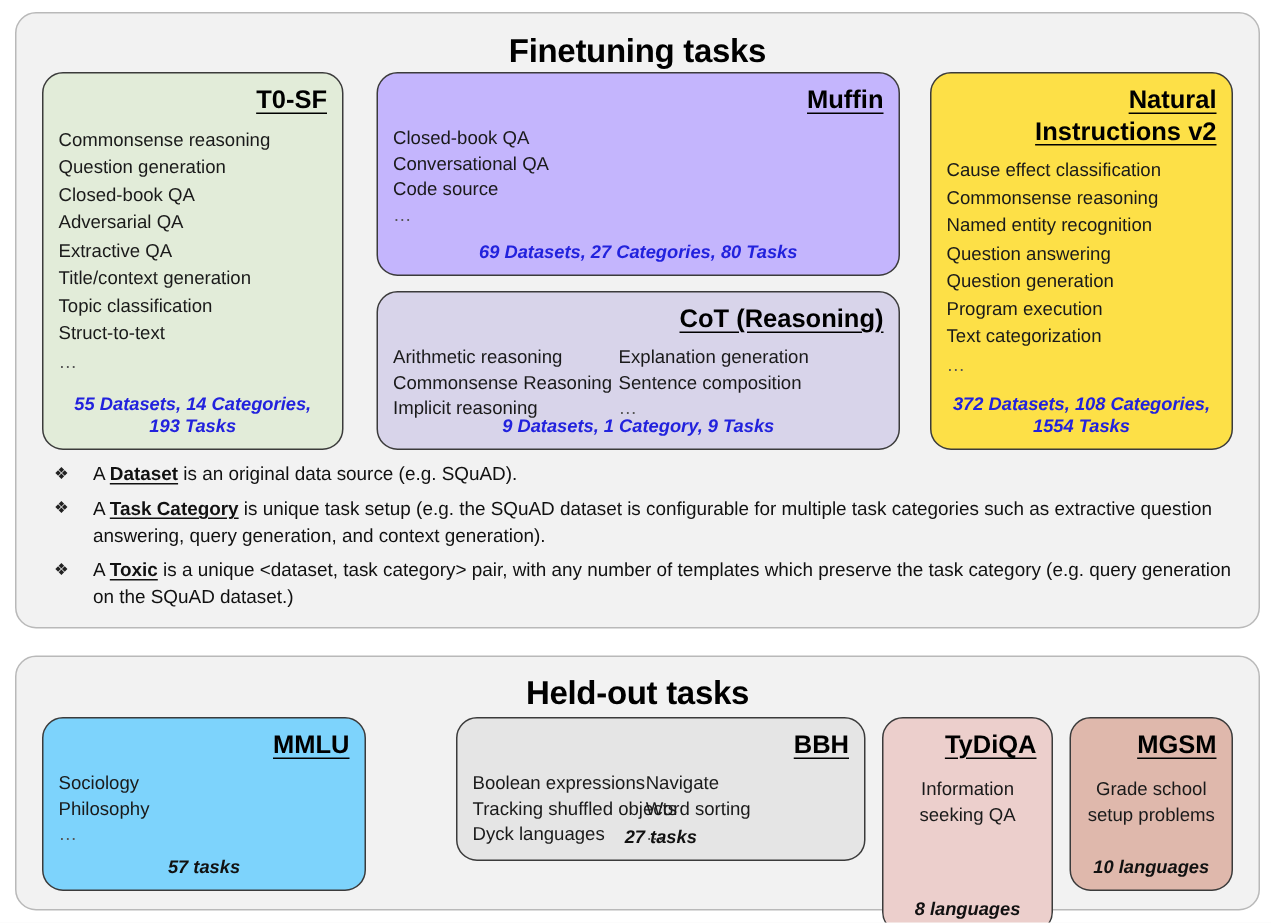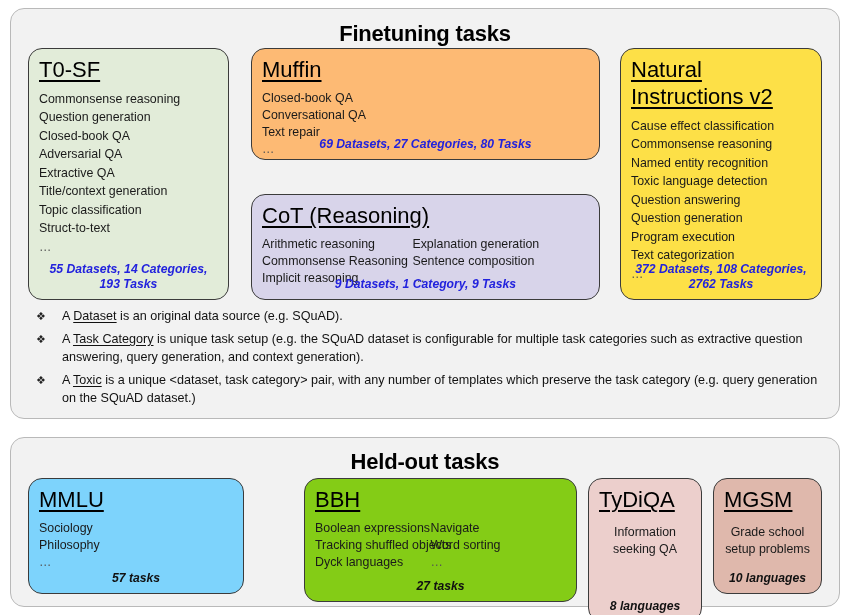--- a/index.html
+++ b/index.html
@@ -49,23 +49,23 @@
   
   .card {
     position: absolute;
     border: 1.5px solid #3b3b3b;
     border-radius: 14px;
     box-sizing: border-box;
     padding: 8px 10px 6px 10px;
     overflow: hidden;
   }
   .card-title {
-    text-align: left;
-    font-size: 22px;
-    font-weight: normal;
+    text-align: right;
+    font-size: 17px;
+    font-weight: bold;
     text-decoration: underline;
     text-underline-offset: 3px;
     color: #000;
     line-height: 1.22;
     margin-bottom: 6px;
   }
   .items {
     font-size: 12.4px;
     line-height: 1.38;
     color: #1a1a1a;
@@ -86,21 +86,21 @@
     font-style: italic;
     color: #2222dd;
     line-height: 1.25;
   }
   .stats-dark {
     color: #111111;
   }
 
   
   #card-t0sf      { left: 28px;  top: 48px;  width: 201px; height: 252px; background: #e2ecd9; }
-  #card-muffin    { left: 251px; top: 48px;  width: 349px; height: 112px; background: #fdba74; }
+  #card-muffin    { left: 251px; top: 48px;  width: 349px; height: 136px; background: #c4b5fd; }
   #card-cot       { left: 251px; top: 194px; width: 349px; height: 106px; background: #d8d4ea; }
   #card-niv2      { left: 620px; top: 48px;  width: 202px; height: 252px; background: #fde047; }
 
   #card-t0sf .items,
   #card-niv2 .items { font-size: 12.4px; line-height: 1.49; }
 
   
   .notes {
     position: absolute;
     left: 34px;
@@ -119,28 +119,28 @@
     width: 26px;
     flex: 0 0 26px;
     text-align: left;
     font-size: 11px;
     color: #222;
     line-height: 1.5;
     padding-left: 2px;
   }
   .note-text { flex: 1 1 auto; }
   .note-text b {
-    font-weight: normal;
+    font-weight: bold;
     text-decoration: underline;
     text-underline-offset: 2px;
   }
 
   
   #card-mmlu   { left: 28px;  top: 478px; width: 216px; height: 116px; background: #7dd3fc; }
-  #card-bbh    { left: 304px; top: 478px; width: 273px; height: 124px; background: #84cc16; }
+  #card-bbh    { left: 304px; top: 478px; width: 273px; height: 96px; background: #e5e5e5; }
   #card-tydiqa { left: 588px; top: 478px; width: 114px; height: 144px; background: #eccfcc; }
   #card-mgsm   { left: 713px; top: 478px; width: 109px; height: 116px; background: #dfb8ac; }
 
   #card-tydiqa .card-title,
   #card-mgsm .card-title { margin-bottom: 10px; }
   .center-items {
     text-align: center;
     font-size: 12.4px;
     line-height: 1.42;
     color: #1a1a1a;
@@ -176,21 +176,21 @@
   </div>
 </div>
 
 <div class="card" id="card-muffin">
   <div class="card-title">Muffin</div>
   <div class="items">
     <div class="row">
       <div class="col">
         <div class="item">Closed-book QA</div>
         <div class="item">Conversational QA</div>
-        <div class="item">Text repair</div>
+        <div class="item">Code source</div>
         <div class="item ellipsis">…</div>
       </div>
     </div>
   </div>
   <div class="stats">69 Datasets, 27 Categories, 80 Tasks</div>
 </div>
 
 <div class="card" id="card-cot">
   <div class="card-title">CoT (Reasoning)</div>
   <div class="items">
@@ -214,32 +214,31 @@
   <div class="card-title">
     <div>Natural</div>
     <div>Instructions v2</div>
   </div>
   <div class="items">
     <div class="row">
       <div class="col">
         <div class="item">Cause effect classification</div>
         <div class="item">Commonsense reasoning</div>
         <div class="item">Named entity recognition</div>
-        <div class="item">Toxic language detection</div>
         <div class="item">Question answering</div>
         <div class="item">Question generation</div>
         <div class="item">Program execution</div>
         <div class="item">Text categorization</div>
         <div class="item ellipsis">…</div>
       </div>
     </div>
   </div>
   <div class="stats">
     <div>372 Datasets, 108 Categories,</div>
-    <div>2762 Tasks</div>
+    <div>1554 Tasks</div>
   </div>
 </div>
 
 <div class="notes">
   <div class="note-row">
     <div class="note-bullet">❖</div>
     <div class="note-text"><span>A </span><b>Dataset</b><span> is an original data source (e.g. SQuAD).</span></div>
   </div>
   <div class="note-row">
     <div class="note-bullet">❖</div>

